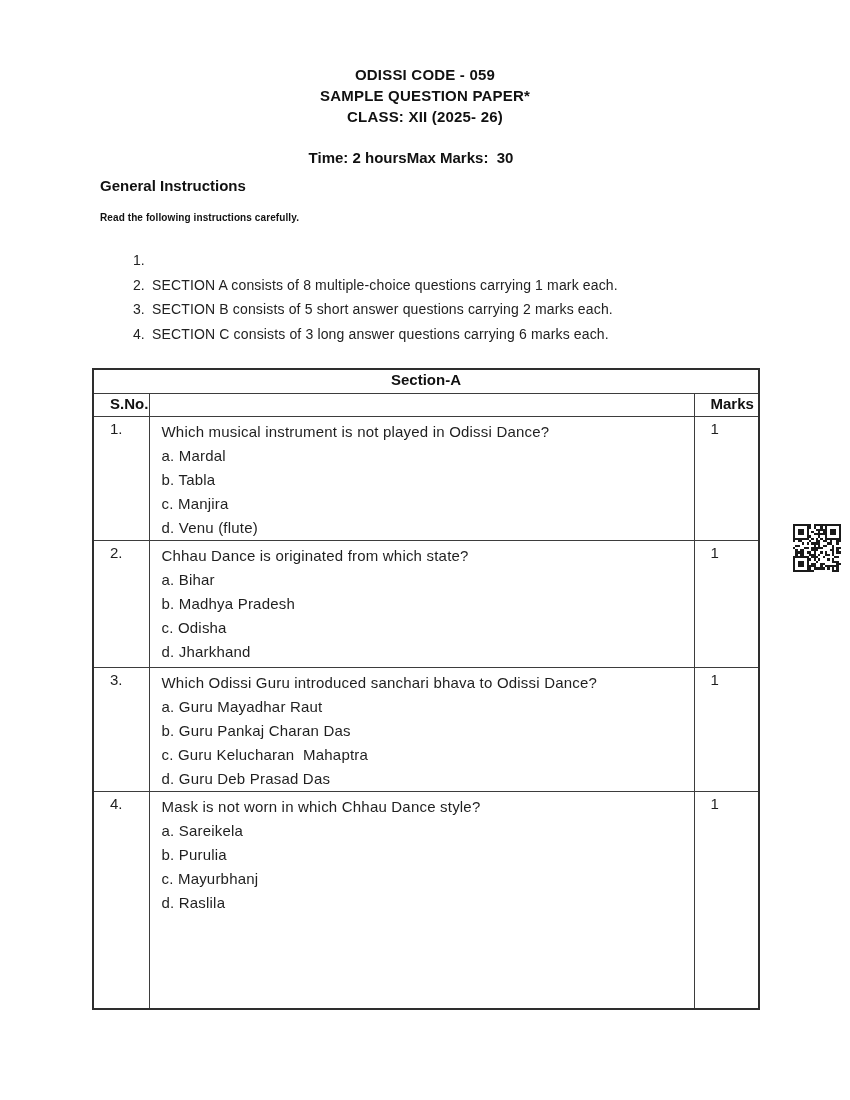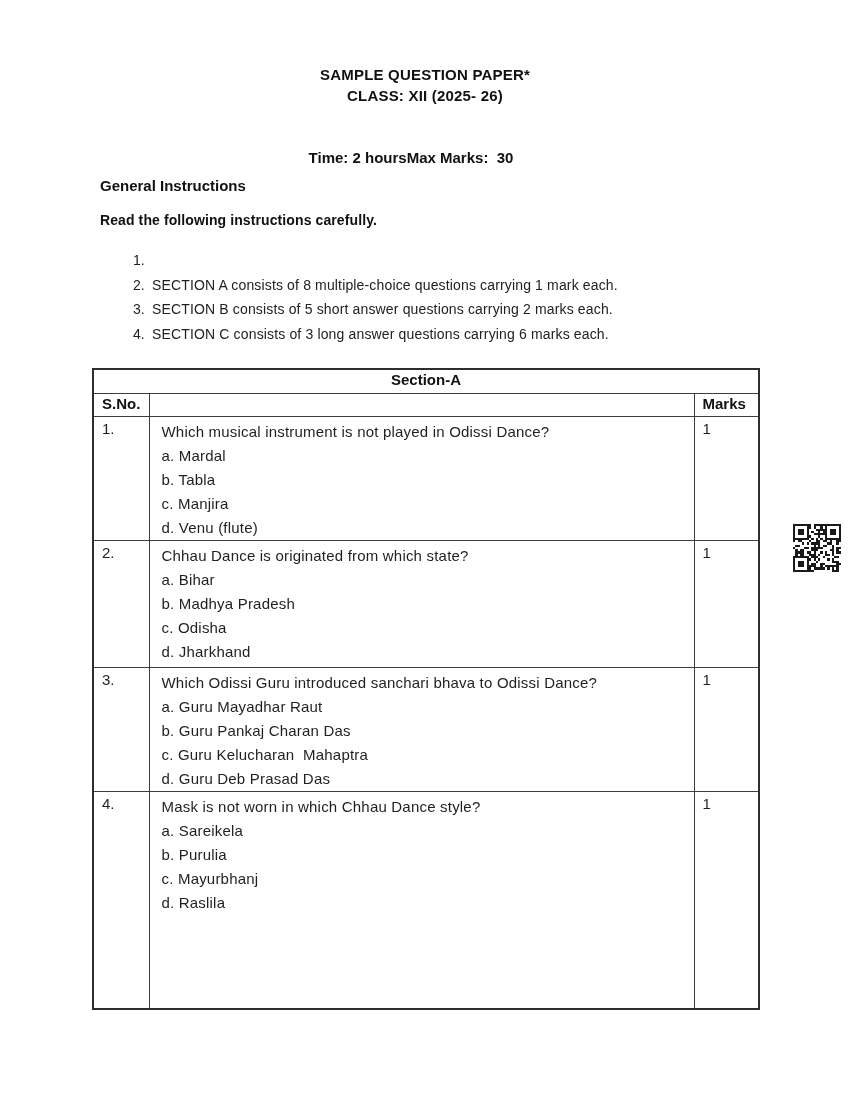--- a/index.html
+++ b/index.html
@@ -26,39 +26,39 @@
     display:flex;justify-content:center;
     font-weight:bold;font-size:15px;color:#111;
   }
 
   .gi-heading{
     position:absolute;top:177px;left:100px;
     font-weight:bold;font-size:15px;color:#111;
   }
   .read-heading{
     position:absolute;top:212px;left:100px;
-    font-weight:bold;font-size:14px;color:#111;letter-spacing:0.1px;
+    font-weight:bold;font-size:10px;color:#111;letter-spacing:0.1px;
   }
 
   
   .instr-list{position:absolute;top:248px;left:133px;font-size:14px;line-height:24.6px;color:#222;}
   .instr-item{display:flex;}
   .instr-num{width:19px;flex:0 0 19px;}
   .instr-text{letter-spacing:0.15px;}
 
   
   table.qtable{
     position:absolute;top:368px;left:92px;
     width:666px;border-collapse:collapse;table-layout:fixed;
     font-size:15px;color:#1f1f1f;
   }
   table.qtable td{
     border:1px solid #3d3d3d;
     vertical-align:top;
-    padding:1px 6px 0 8px;
+    padding:1px 6px 0 16px;
   }
   table.qtable{border:2px solid #2e2e2e;}
   col.c1{width:56px;}
   col.c2{width:545px;}
   col.c3{width:65px;}
   tr.sec-row td{
     text-align:center;font-weight:bold;height:22px;
     padding:1px 0 0 0;color:#111;
   }
   tr.head-row td{font-weight:bold;height:21px;color:#111;}
@@ -76,20 +76,21 @@
   
   .qr-wrap{position:absolute;top:524px;left:793px;width:48px;height:48px;}
   .qr-wrap svg{width:48px;height:48px;shape-rendering:crispEdges;display:block;}
 </style>
 </head>
 <body>
 
 <div class="page">
 
   <div class="title-block">
+    <div>ODISSI CODE - 059</div>
     <div>SAMPLE QUESTION PAPER*</div>
     <div>CLASS: XII (2025- 26)</div>
   </div>
 
   <div class="meta-row">
     <span class="prewrap">Time: 2 hours</span>
     <span class="prewrap">Max Marks:  30</span>
   </div>
 
   <div class="gi-heading">General Instructions</div>

